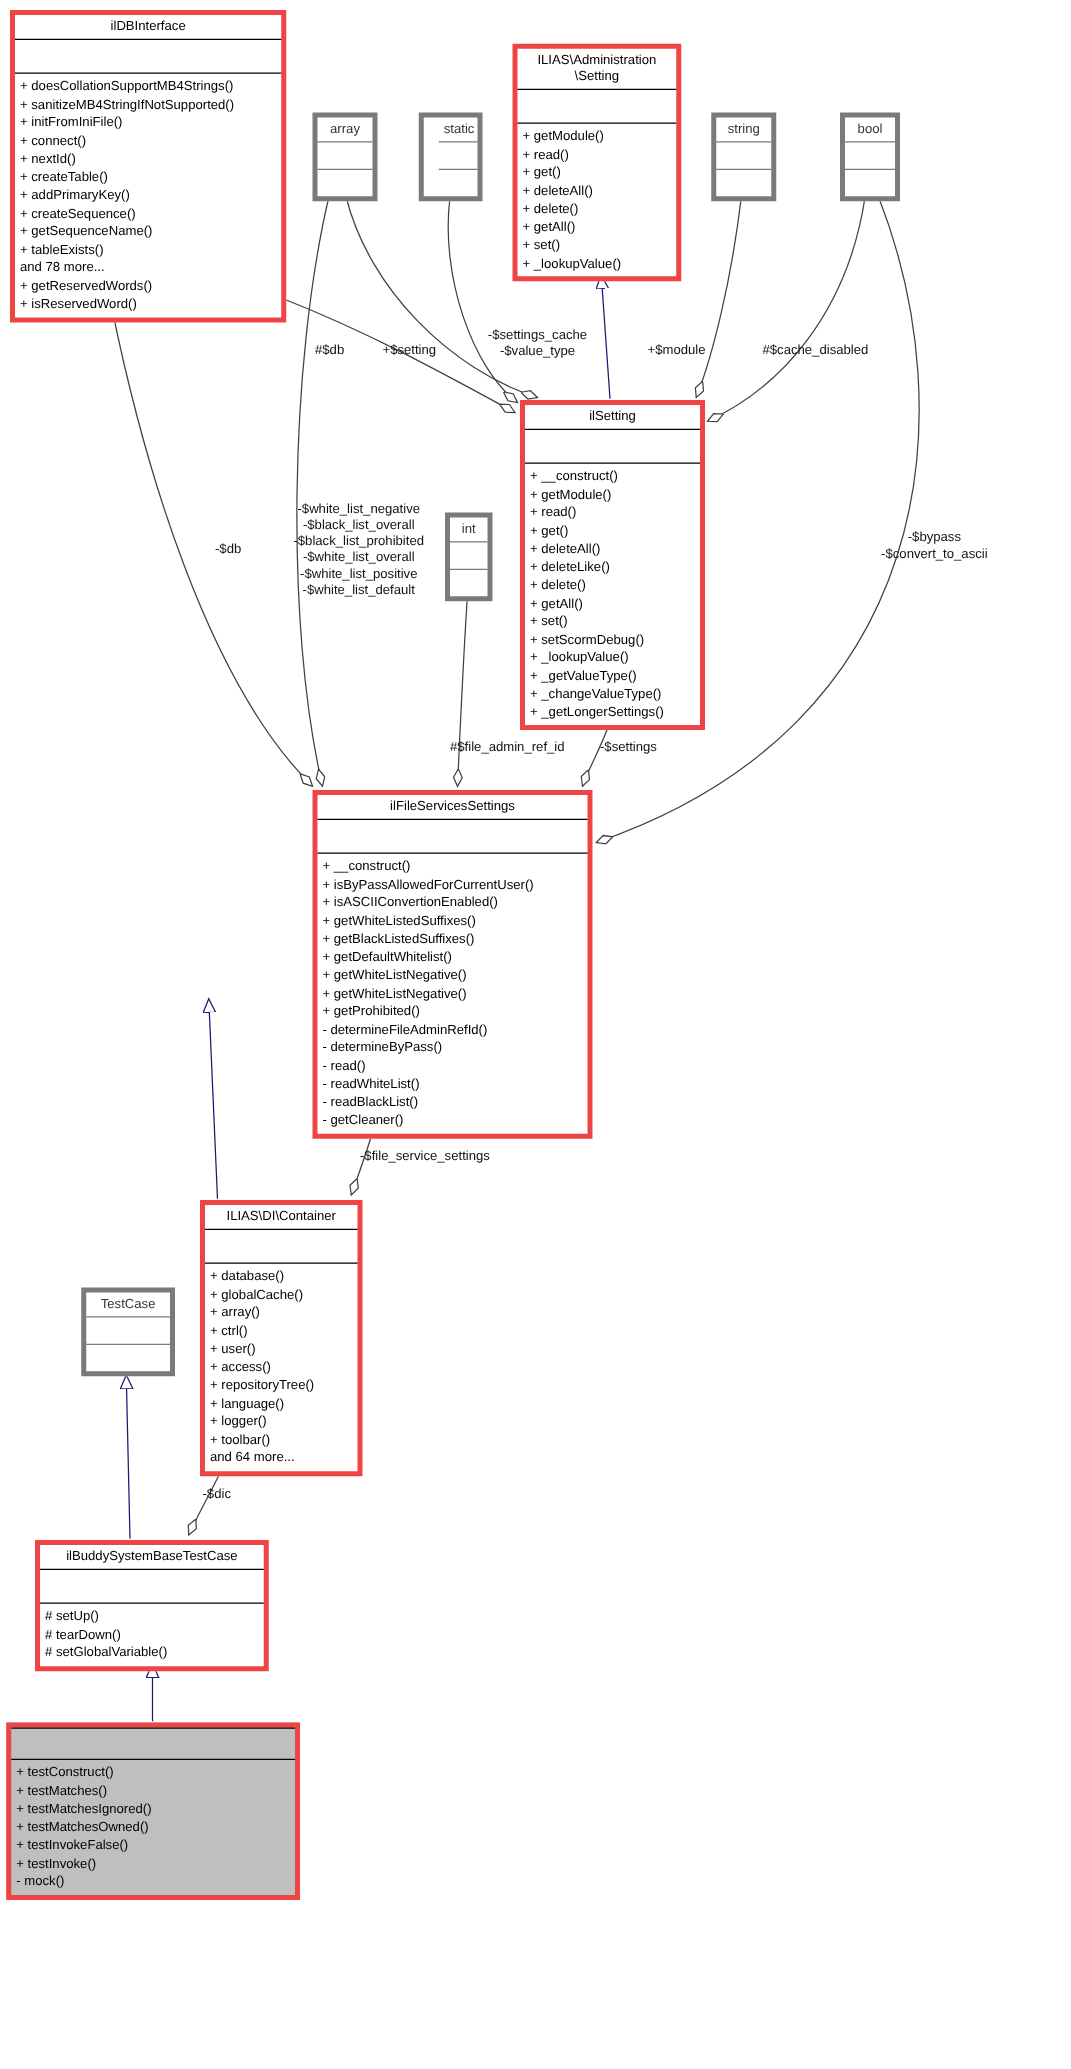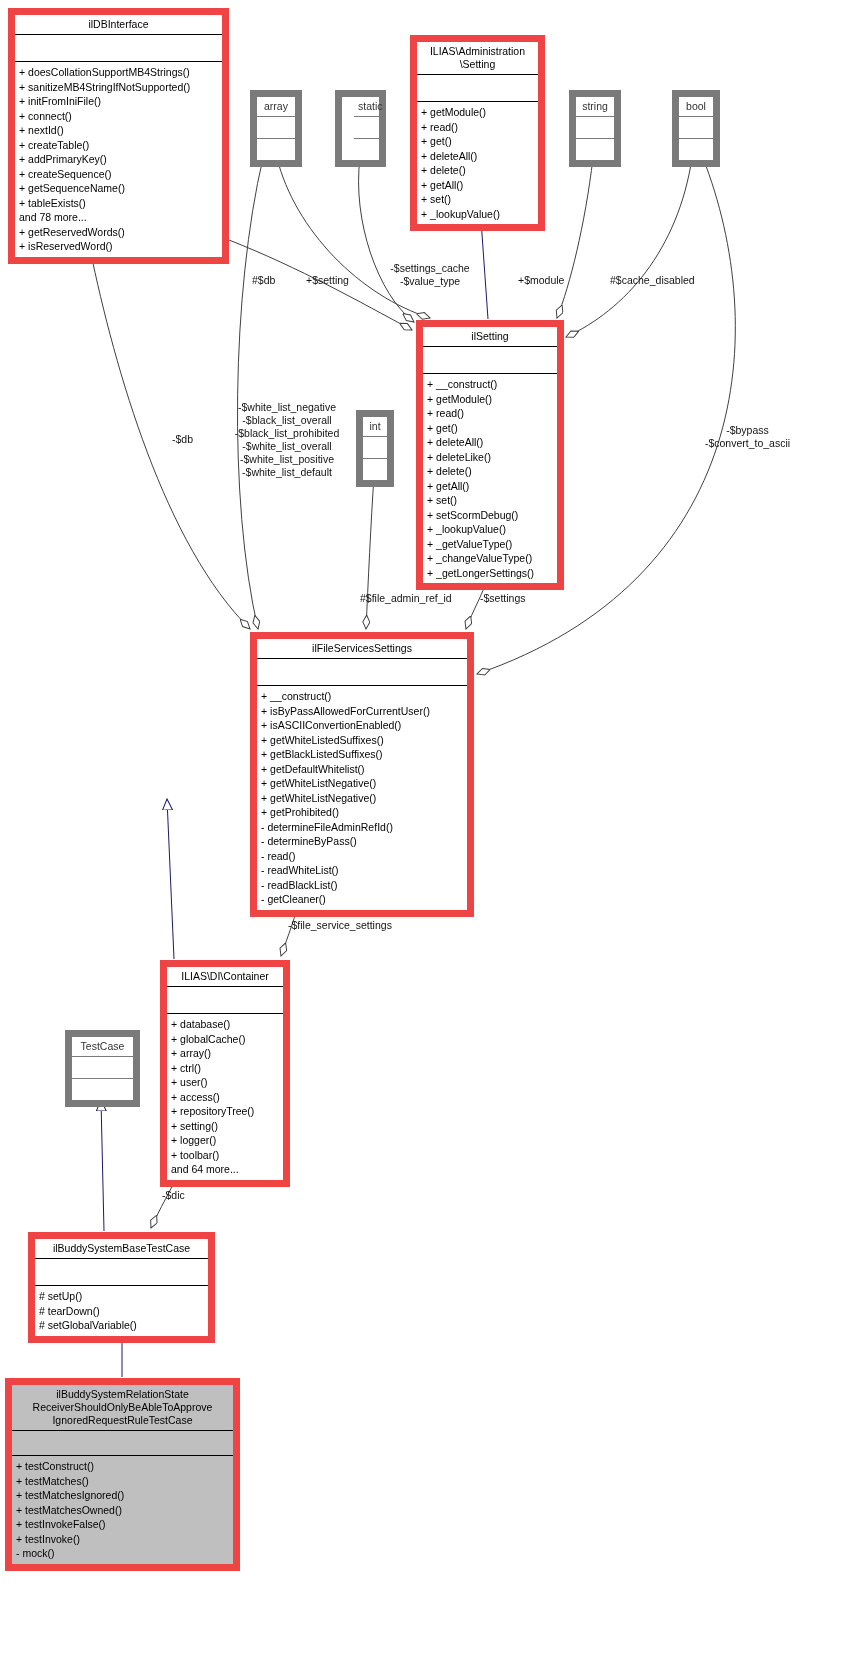--- a/index.html
+++ b/index.html
@@ -8,21 +8,21 @@
     width:857px;height:1655px;
     background:#fff;
     font-family:"Liberation Sans","DejaVu Sans",sans-serif;
     overflow:hidden;
   }
   svg.edges{position:absolute;left:0;top:0;pointer-events:none;}
 
   .cls{
     position:absolute;
     background:#fff;
-    border:7px solid #ef4444;
+    border:4px solid #ef4444;
     font-size:10.5px;
     color:#000;
     box-sizing:border-box;
   }
   .cls .t{
     text-align:center;
     padding:3px 4px;
     white-space:pre-line;
     line-height:13px;
   }
@@ -196,21 +196,21 @@
     <div class="t">ILIAS\DI\Container</div>
     <div class="attrs"></div>
     <div class="methods">
         <div class="member">+ database()</div>
         <div class="member">+ globalCache()</div>
         <div class="member">+ array()</div>
         <div class="member">+ ctrl()</div>
         <div class="member">+ user()</div>
         <div class="member">+ access()</div>
         <div class="member">+ repositoryTree()</div>
-        <div class="member">+ setting()</div>
+        <div class="member">+ language()</div>
         <div class="member">+ logger()</div>
         <div class="member">+ toolbar()</div>
         <div class="member">and 64 more...</div>
       </div>
   </div>
 
   <div class="cls ext" style="left:65px;top:1030px;width:75px;">
     <div class="t">TestCase</div>
     <div class="c1"></div>
     <div class="c2"></div>
@@ -220,23 +220,20 @@
     <div class="t">ilBuddySystemBaseTestCase</div>
     <div class="attrs"></div>
     <div class="methods">
         <div class="member"># setUp()</div>
         <div class="member"># tearDown()</div>
         <div class="member"># setGlobalVariable()</div>
       </div>
   </div>
 
   <div class="cls current" style="left:5px;top:1378px;width:235px;">
-    <div class="t">ilBuddySystemRelationState
-ReceiverShouldOnlyBeAbleToApprove
-IgnoredRequestRuleTestCase</div>
     <div class="attrs"></div>
     <div class="methods">
         <div class="member">+ testConstruct()</div>
         <div class="member">+ testMatches()</div>
         <div class="member">+ testMatchesIgnored()</div>
         <div class="member">+ testMatchesOwned()</div>
         <div class="member">+ testInvokeFalse()</div>
         <div class="member">+ testInvoke()</div>
         <div class="member">- mock()</div>
       </div>

